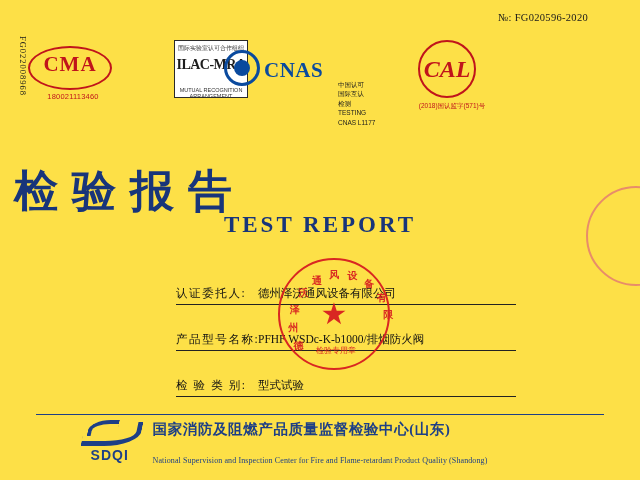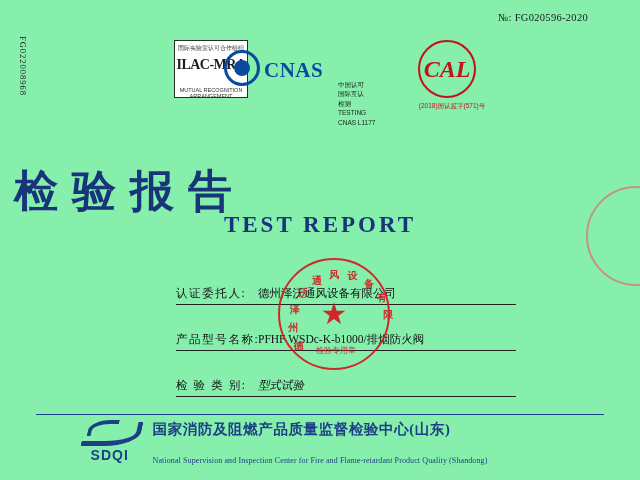--- a/index.html
+++ b/index.html
@@ -10,21 +10,21 @@
     width: 640px;
     height: 480px;
     background: #ffffff;
     font-family: "Liberation Sans", sans-serif;
     overflow: hidden;
   }
   #page {
     position: relative;
     width: 640px;
     height: 480px;
-    background: #86efac;
+    background: #fde047;
     box-sizing: border-box;
   }
   
   .serial {
     position: absolute;
     top: 12px;
     right: 52px;
     font-size: 10.5px;
     color: #18181a;
     letter-spacing: 0.3px;
@@ -293,21 +293,21 @@
   }
   .field-line {
     position: absolute;
     left: 0;
     top: 22px;
     width: 340px;
     border-bottom: 1px solid #222;
   }
   #f1 .field-value { left: 82px; }
   #f2 .field-value { left: 82px; }
-  #f3 .field-value { left: 82px; font-style: italic; }
+  #f3 .field-value { left: 82px; }
   
   .seal {
     position: absolute;
     left: 278px;
     top: 258px;
     width: 112px;
     height: 112px;
     border: 2.5px solid #d6181f;
     border-radius: 50%;
     box-sizing: border-box;
@@ -447,20 +447,25 @@
 
   <div class="serial">
     <span>№:</span>
     <span>FG020596-2020</span>
   </div>
 
   <div class="side-code">FG022008968</div>
 
   <div class="logo-row">
 
+    <div class="cma">
+      <div class="cma-oval"></div>
+      <div class="cma-text">CMA</div>
+      <div class="cma-sub">180021113460</div>
+    </div>
 
     <div class="ilac">
       <div class="ilac-box"></div>
       <div class="ilac-cn">国际实验室认可合作组织</div>
       <div class="ilac-main">ILAC-MRA</div>
       <div class="ilac-bot">MUTUAL RECOGNITION ARRANGEMENT</div>
     </div>
 
     <div class="cnas">
       <div class="cnas-mark"></div>

